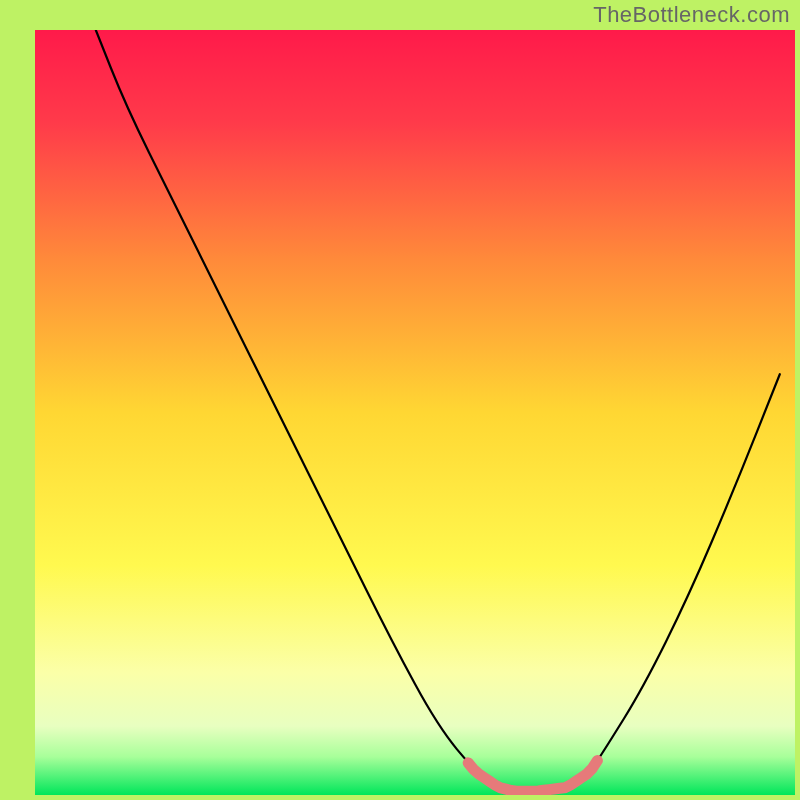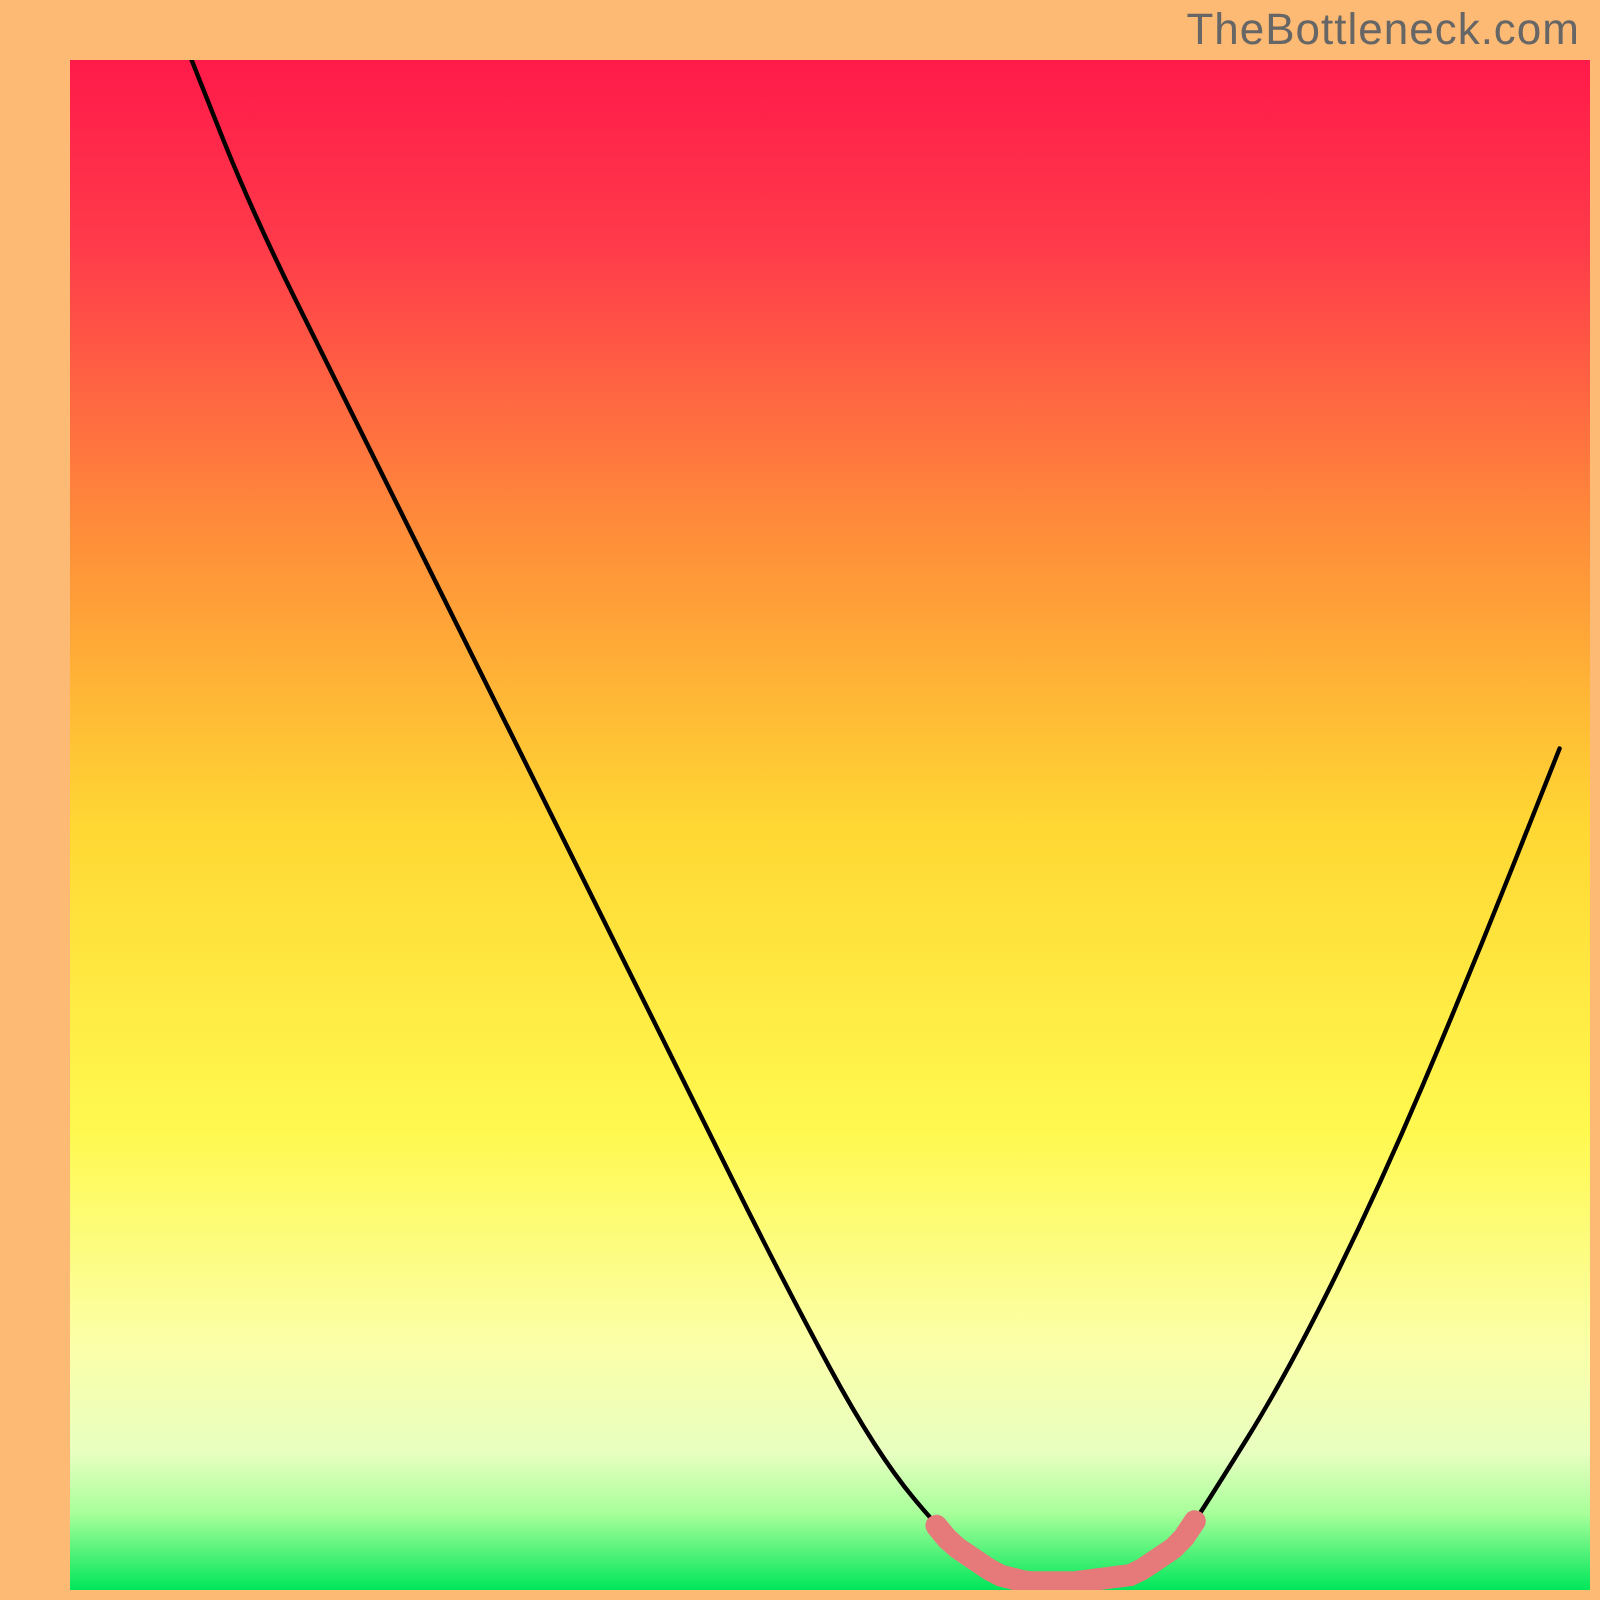--- a/index.html
+++ b/index.html
@@ -8,21 +8,21 @@
     width: 800px;
     height: 800px;
     background: #000;
     font-family: Arial, Helvetica, sans-serif;
     overflow: hidden;
   }
   .container {
     position: relative;
     width: 800px;
     height: 800px;
-    background: #fdba74;
+    background: #bef264;
   }
   .watermark {
     position: absolute;
     top: 2px;
     right: 10px;
     color: #666;
     font-size: 22px;
     font-weight: 500;
     z-index: 10;
     letter-spacing: 0.5px;

